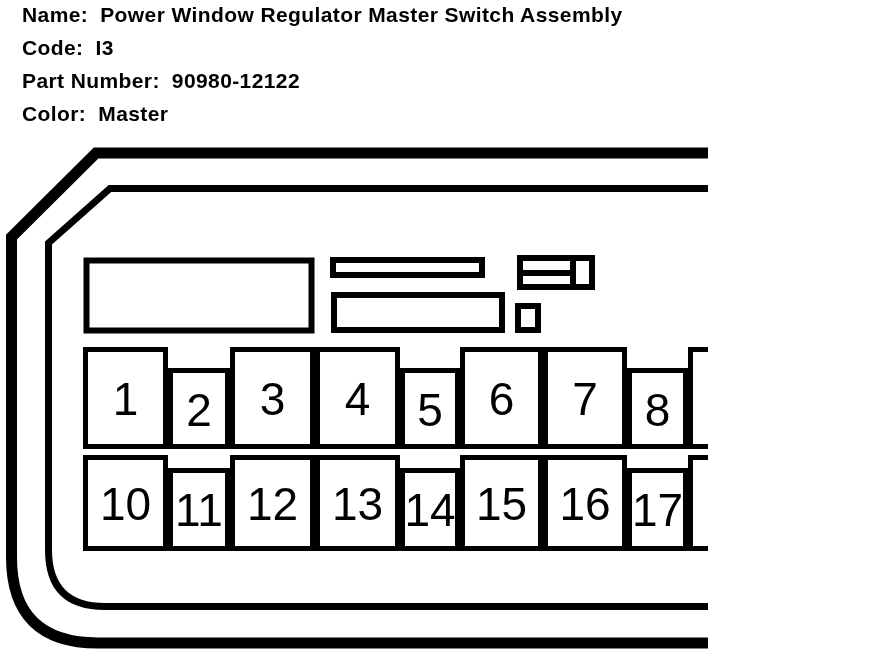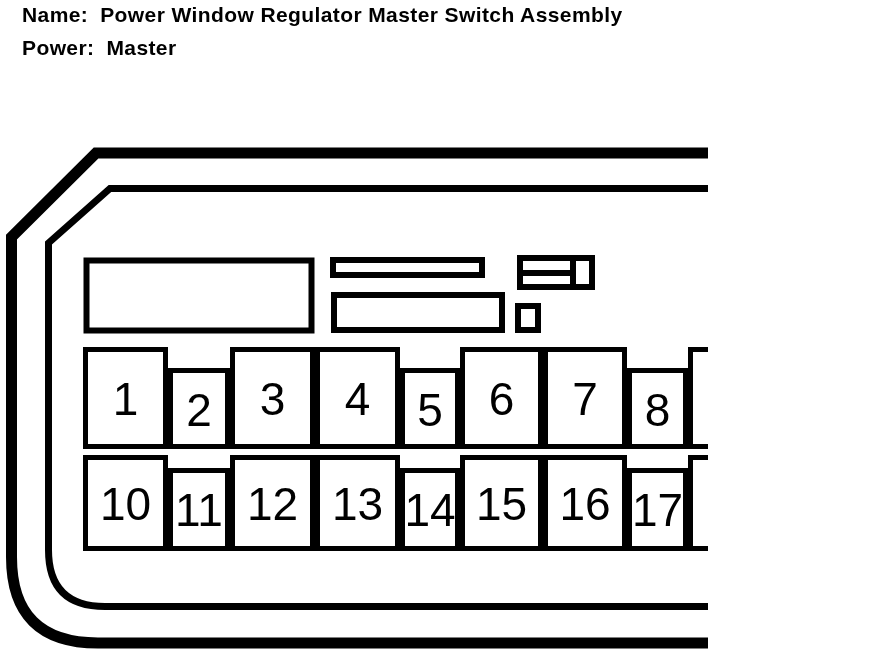--- a/index.html
+++ b/index.html
@@ -47,21 +47,29 @@
 <body>
 
 <div class="page">
 
   <div class="header">
     <div class="header-line">
       <span>Name:</span>
       <span>Power Window Regulator Master Switch Assembly</span>
     </div>
     <div class="header-line">
-      <span>Power:</span>
+      <span>Code:</span>
+      <span>I3</span>
+    </div>
+    <div class="header-line">
+      <span>Part Number:</span>
+      <span>90980-12122</span>
+    </div>
+    <div class="header-line">
+      <span>Color:</span>
       <span>Master</span>
     </div>
   </div>
 
   <svg class="drawing" width="880" height="656" viewBox="0 0 880 656">
 
     <path class="shell-outer" d="M 96 153 H 757 L 844.5 240 V 557 Q 844.5 643 758 643 H 98 Q 11.5 643 11.5 557 V 237 Z"></path>
 
     <path class="shell-inner" d="M 110 188.5 H 749 L 807.5 247 V 550 Q 807.5 606.5 751 606.5 H 105 Q 48.5 606.5 48.5 550 V 243 Z"></path>
 

